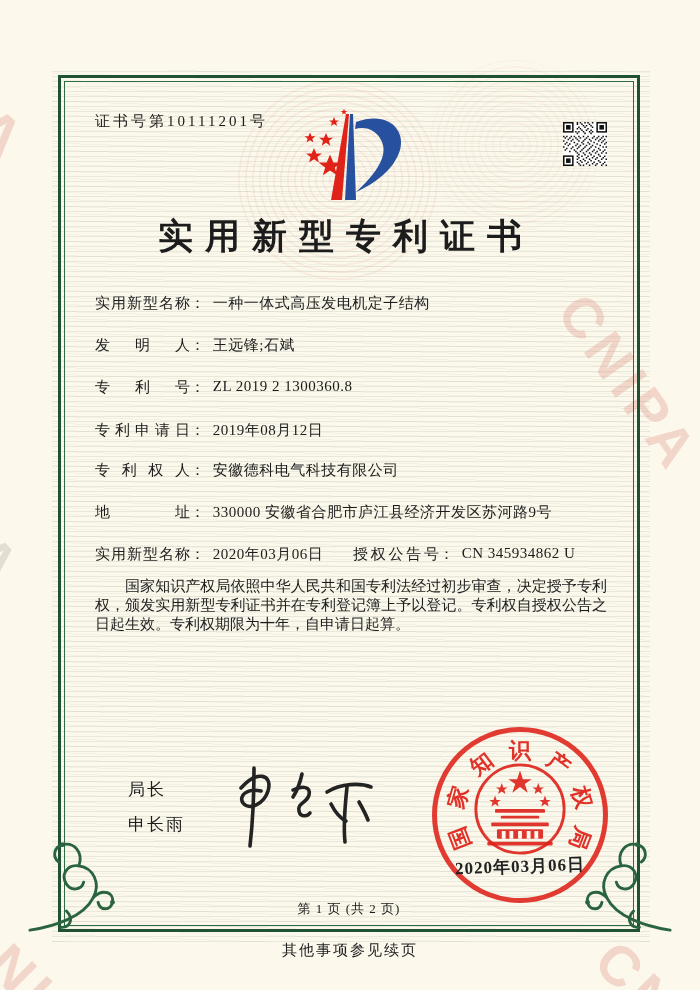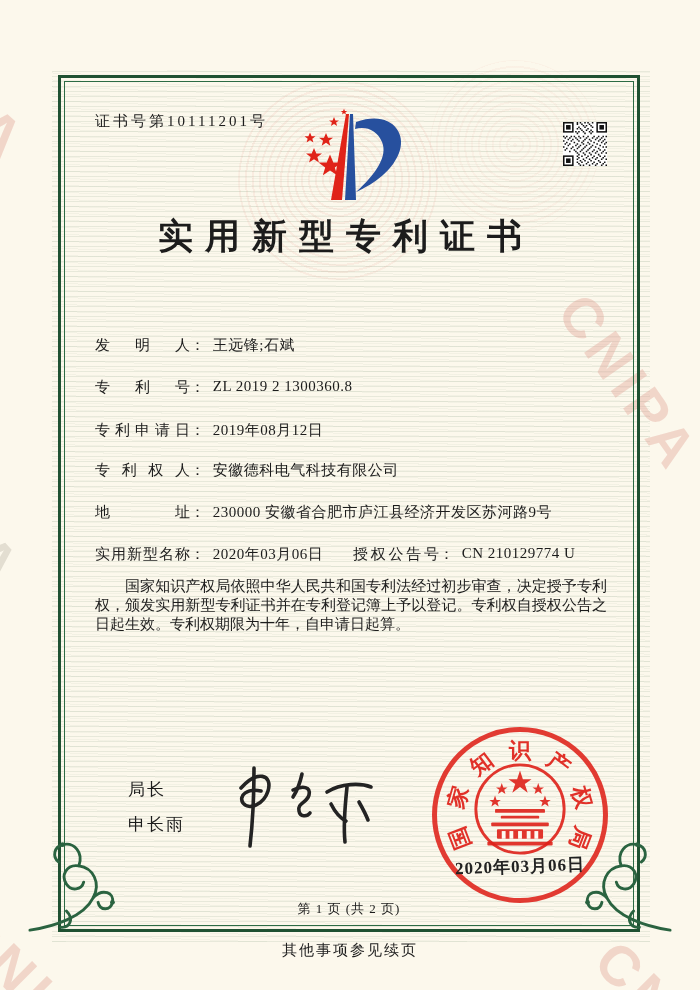--- a/index.html
+++ b/index.html
@@ -171,46 +171,50 @@
         <rect x="1" y="23" width="5" height="5" fill="#fff"></rect>
         <rect x="2" y="24" width="3" height="3"></rect>
       <path d="M9 0h1v1H9zM11 0h1v1h-1zM14 0h1v1h-1zM16 0h1v1h-1zM19 0h1v1h-1zM9 1h1v1H9zM12 1h1v1h-1zM17 1h1v1h-1zM13 2h1v1h-1zM15 2h1v1h-1zM18 2h1v1h-1zM10 3h1v1h-1zM14 3h1v1h-1zM19 3h1v1h-1zM9 4h1v1H9zM11 4h1v1h-1zM16 4h1v1h-1zM12 5h1v1h-1zM15 5h1v1h-1zM18 5h1v1h-1zM8 6h1v1H8zM10 6h1v1h-1zM13 6h1v1h-1zM17 6h1v1h-1zM19 6h1v1h-1zM9 7h1v1H9zM14 7h1v1h-1zM18 7h1v1h-1z"></path>
       <path d="M0 9h1v1H0zM2 9h1v1H2zM5 9h1v1H5zM7 9h1v1H7zM10 9h1v1h-1zM13 9h1v1h-1zM16 9h1v1h-1zM20 9h1v1h-1zM23 9h1v1h-1zM26 9h1v1h-1zM28 9h1v1h-1zM1 10h1v1H1zM4 10h1v1H4zM8 10h1v1H8zM11 10h1v1h-1zM15 10h1v1h-1zM19 10h1v1h-1zM22 10h1v1h-1zM25 10h1v1h-1zM3 11h1v1H3zM6 11h1v1H6zM9 11h1v1H9zM14 11h1v1h-1zM17 11h1v1h-1zM21 11h1v1h-1zM24 11h1v1h-1zM27 11h1v1h-1zM0 12h1v1H0zM5 12h1v1H5zM10 12h1v1h-1zM13 12h1v1h-1zM18 12h1v1h-1zM23 12h1v1h-1zM26 12h1v1h-1zM2 13h1v1H2zM7 13h1v1H7zM12 13h1v1h-1zM16 13h1v1h-1zM20 13h1v1h-1zM25 13h1v1h-1zM28 13h1v1h-1zM1 14h1v1H1zM4 14h1v1H4zM9 14h1v1H9zM13 14h1v1h-1zM17 14h1v1h-1zM22 14h1v1h-1zM27 14h1v1h-1zM3 15h1v1H3zM8 15h1v1H8zM11 15h1v1h-1zM15 15h1v1h-1zM19 15h1v1h-1zM24 15h1v1h-1zM0 16h1v1H0zM6 16h1v1H6zM10 16h1v1h-1zM14 16h1v1h-1zM18 16h1v1h-1zM21 16h1v1h-1zM26 16h1v1h-1zM28 16h1v1h-1zM2 17h1v1H2zM5 17h1v1H5zM9 17h1v1H9zM13 17h1v1h-1zM17 17h1v1h-1zM23 17h1v1h-1zM1 18h1v1H1zM7 18h1v1H7zM12 18h1v1h-1zM16 18h1v1h-1zM20 18h1v1h-1zM24 18h1v1h-1zM27 18h1v1h-1zM4 19h1v1H4zM8 19h1v1H8zM11 19h1v1h-1zM15 19h1v1h-1zM19 19h1v1h-1zM22 19h1v1h-1zM26 19h1v1h-1z"></path>
       <path d="M9 20h1v1H9zM13 20h1v1h-1zM17 20h1v1h-1zM21 20h1v1h-1zM25 20h1v1h-1zM28 20h1v1h-1zM10 21h1v1h-1zM14 21h1v1h-1zM18 21h1v1h-1zM23 21h1v1h-1zM9 22h1v1H9zM12 22h1v1h-1zM16 22h1v1h-1zM20 22h1v1h-1zM24 22h1v1h-1zM27 22h1v1h-1zM10 23h1v1h-1zM15 23h1v1h-1zM19 23h1v1h-1zM22 23h1v1h-1zM26 23h1v1h-1zM9 24h1v1H9zM13 24h1v1h-1zM17 24h1v1h-1zM21 24h1v1h-1zM25 24h1v1h-1zM28 24h1v1h-1zM11 25h1v1h-1zM14 25h1v1h-1zM18 25h1v1h-1zM23 25h1v1h-1zM9 26h1v1H9zM12 26h1v1h-1zM16 26h1v1h-1zM20 26h1v1h-1zM24 26h1v1h-1zM27 26h1v1h-1zM10 27h1v1h-1zM15 27h1v1h-1zM19 27h1v1h-1zM22 27h1v1h-1zM26 27h1v1h-1zM11 28h1v1h-1zM13 28h1v1h-1zM17 28h1v1h-1zM21 28h1v1h-1zM25 28h1v1h-1zM28 28h1v1h-1z"></path>
     </g>
   </svg>
 
   <div class="title">实用新型专利证书</div>
 
+  <div class="row" style="top:294px">
+    <span class="lab">实用新型名称</span><span class="colon">：</span>
+    <span class="val">一种一体式高压发电机定子结构</span>
+  </div>
   <div class="row" style="top:336px">
     <span class="lab">发明人</span><span class="colon">：</span>
     <span class="val">王远锋;石斌</span>
   </div>
   <div class="row" style="top:378px">
     <span class="lab">专利号</span><span class="colon">：</span>
     <span class="val">ZL 2019 2 1300360.8</span>
   </div>
   <div class="row" style="top:421px">
     <span class="lab">专利申请日</span><span class="colon">：</span>
     <span class="val">2019年08月12日</span>
   </div>
   <div class="row" style="top:461px">
     <span class="lab">专利权人</span><span class="colon">：</span>
     <span class="val">安徽德科电气科技有限公司</span>
   </div>
   <div class="row" style="top:503px">
     <span class="lab">地址</span><span class="colon">：</span>
-    <span class="val">230000 安徽省合肥市庐江县经济开发区苏河路9号</span>
+    <span class="val">330000 安徽省合肥市庐江县经济开发区苏河路9号</span>
   </div>
   <div class="row" style="top:545px">
     <span class="lab">实用新型名称</span><span class="colon">：</span>
     <span class="val">2020年03月06日</span>
     <span class="pair2">
       <span class="lab">授权公告号</span><span class="colon">：</span>
-      <span class="val">CN 210129774 U</span>
+      <span class="val">CN 345934862 U</span>
     </span>
   </div>
 
   <div class="body-text">
     <p>国家知识产权局依照中华人民共和国专利法经过初步审查，决定授予专利权，颁发实用新型专利证书并在专利登记簿上予以登记。专利权自授权公告之日起生效。专利权期限为十年，自申请日起算。</p>
   </div>
 
   <div class="sig-block">
     <div>局长</div>
     <div>申长雨</div>

